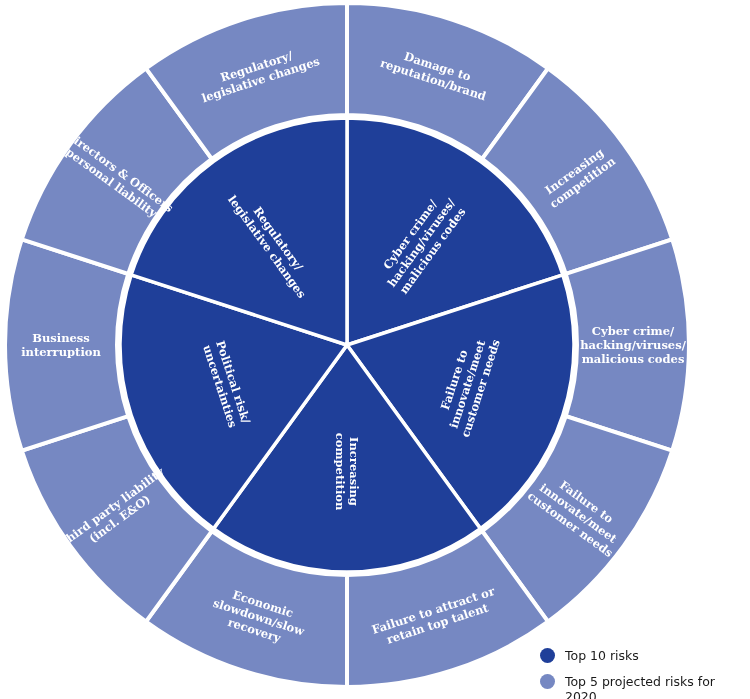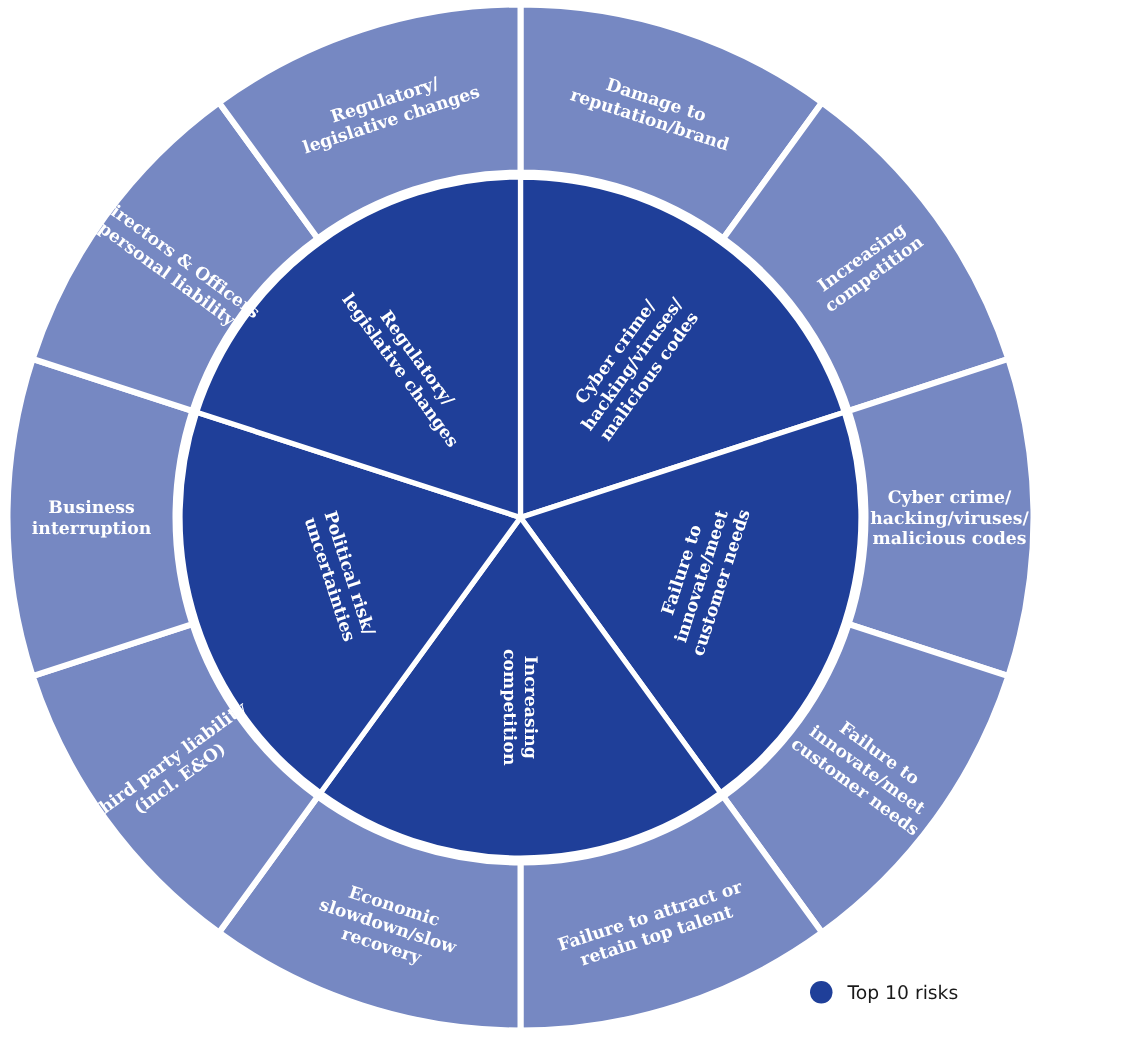--- a/index.html
+++ b/index.html
@@ -1,20 +1,20 @@
 <!DOCTYPE html>
 <html><head>
 <meta charset="utf-8">
 <style>
   html, body { margin:0; padding:0; background:#ffffff; }
   body { width:750px; height:699px; position:relative; overflow:hidden; font-family:"DejaVu Serif", serif; }
   #wheel { position:absolute; left:0; top:0; }
   .seg-label { fill:#ffffff; font-family:"DejaVu Serif", serif; font-weight:bold; font-size:11.5px; text-anchor:middle; }
   .legend { position:absolute; left:540px; top:648px; font-family:"DejaVu Sans", sans-serif; font-size:12.5px; color:#1a1a1a; }
-  .legend-row { display:flex; align-items:center; height:26px; }
+  .legend-row { display:flex; height:26px; }
   .legend-dot { width:15px; height:15px; border-radius:50%; margin-right:10px; display:inline-block; }
 </style>
 </head>
 <body>
 
 <svg id="wheel" width="750" height="699" viewBox="0 0 750 699" xmlns="http://www.w3.org/2000/svg">
   <g id="outer-ring">
       <path d="M347,3 A342,342 0 0 1 548.0225562840258,68.31618792376798 L482.1906080272688,158.92609129376208 A230,230 0 0 0 347,115 Z" fill="#7688c2" stroke="#ffffff" stroke-width="4"></path>
       <path d="M548.0225562840258,68.31618792376798 A342,342 0 0 1 672.2613285729425,239.31618792376798 L565.7429987478853,273.9260912937621 A230,230 0 0 0 482.1906080272688,158.92609129376208 Z" fill="#7688c2" stroke="#ffffff" stroke-width="4"></path>
       <path d="M672.2613285729425,239.31618792376798 A342,342 0 0 1 672.2613285729425,450.683812076232 L565.7429987478853,416.0739087062379 A230,230 0 0 0 565.7429987478853,273.9260912937621 Z" fill="#7688c2" stroke="#ffffff" stroke-width="4"></path>
@@ -51,13 +51,17 @@
       <text class="seg-label" transform="translate(226.69135068866308,384.0906497884309) rotate(72)" style="font-size: 11.5px;"><tspan x="0" y="-2.875">Political risk/</tspan><tspan x="0" y="10.924999999999999">uncertainties</tspan></text>
       <text class="seg-label" transform="translate(272.64516558500213,242.65935021156915) rotate(414)" style="font-size: 11.5px;"><tspan x="0" y="-2.875">Regulatory/</tspan><tspan x="0" y="10.924999999999999">legislative changes</tspan></text>
     </g>
 </svg>
 
 <div class="legend">
   <div class="legend-row">
     <span class="legend-dot" style="background: rgb(31, 63, 153);"></span>
     <span>Top 10 risks</span>
   </div>
+  <div class="legend-row">
+    <span class="legend-dot" style="background: rgb(118, 136, 194);"></span>
+    <span>Top 5 projected risks for 2020</span>
+  </div>
 </div>
 
 </body></html>

